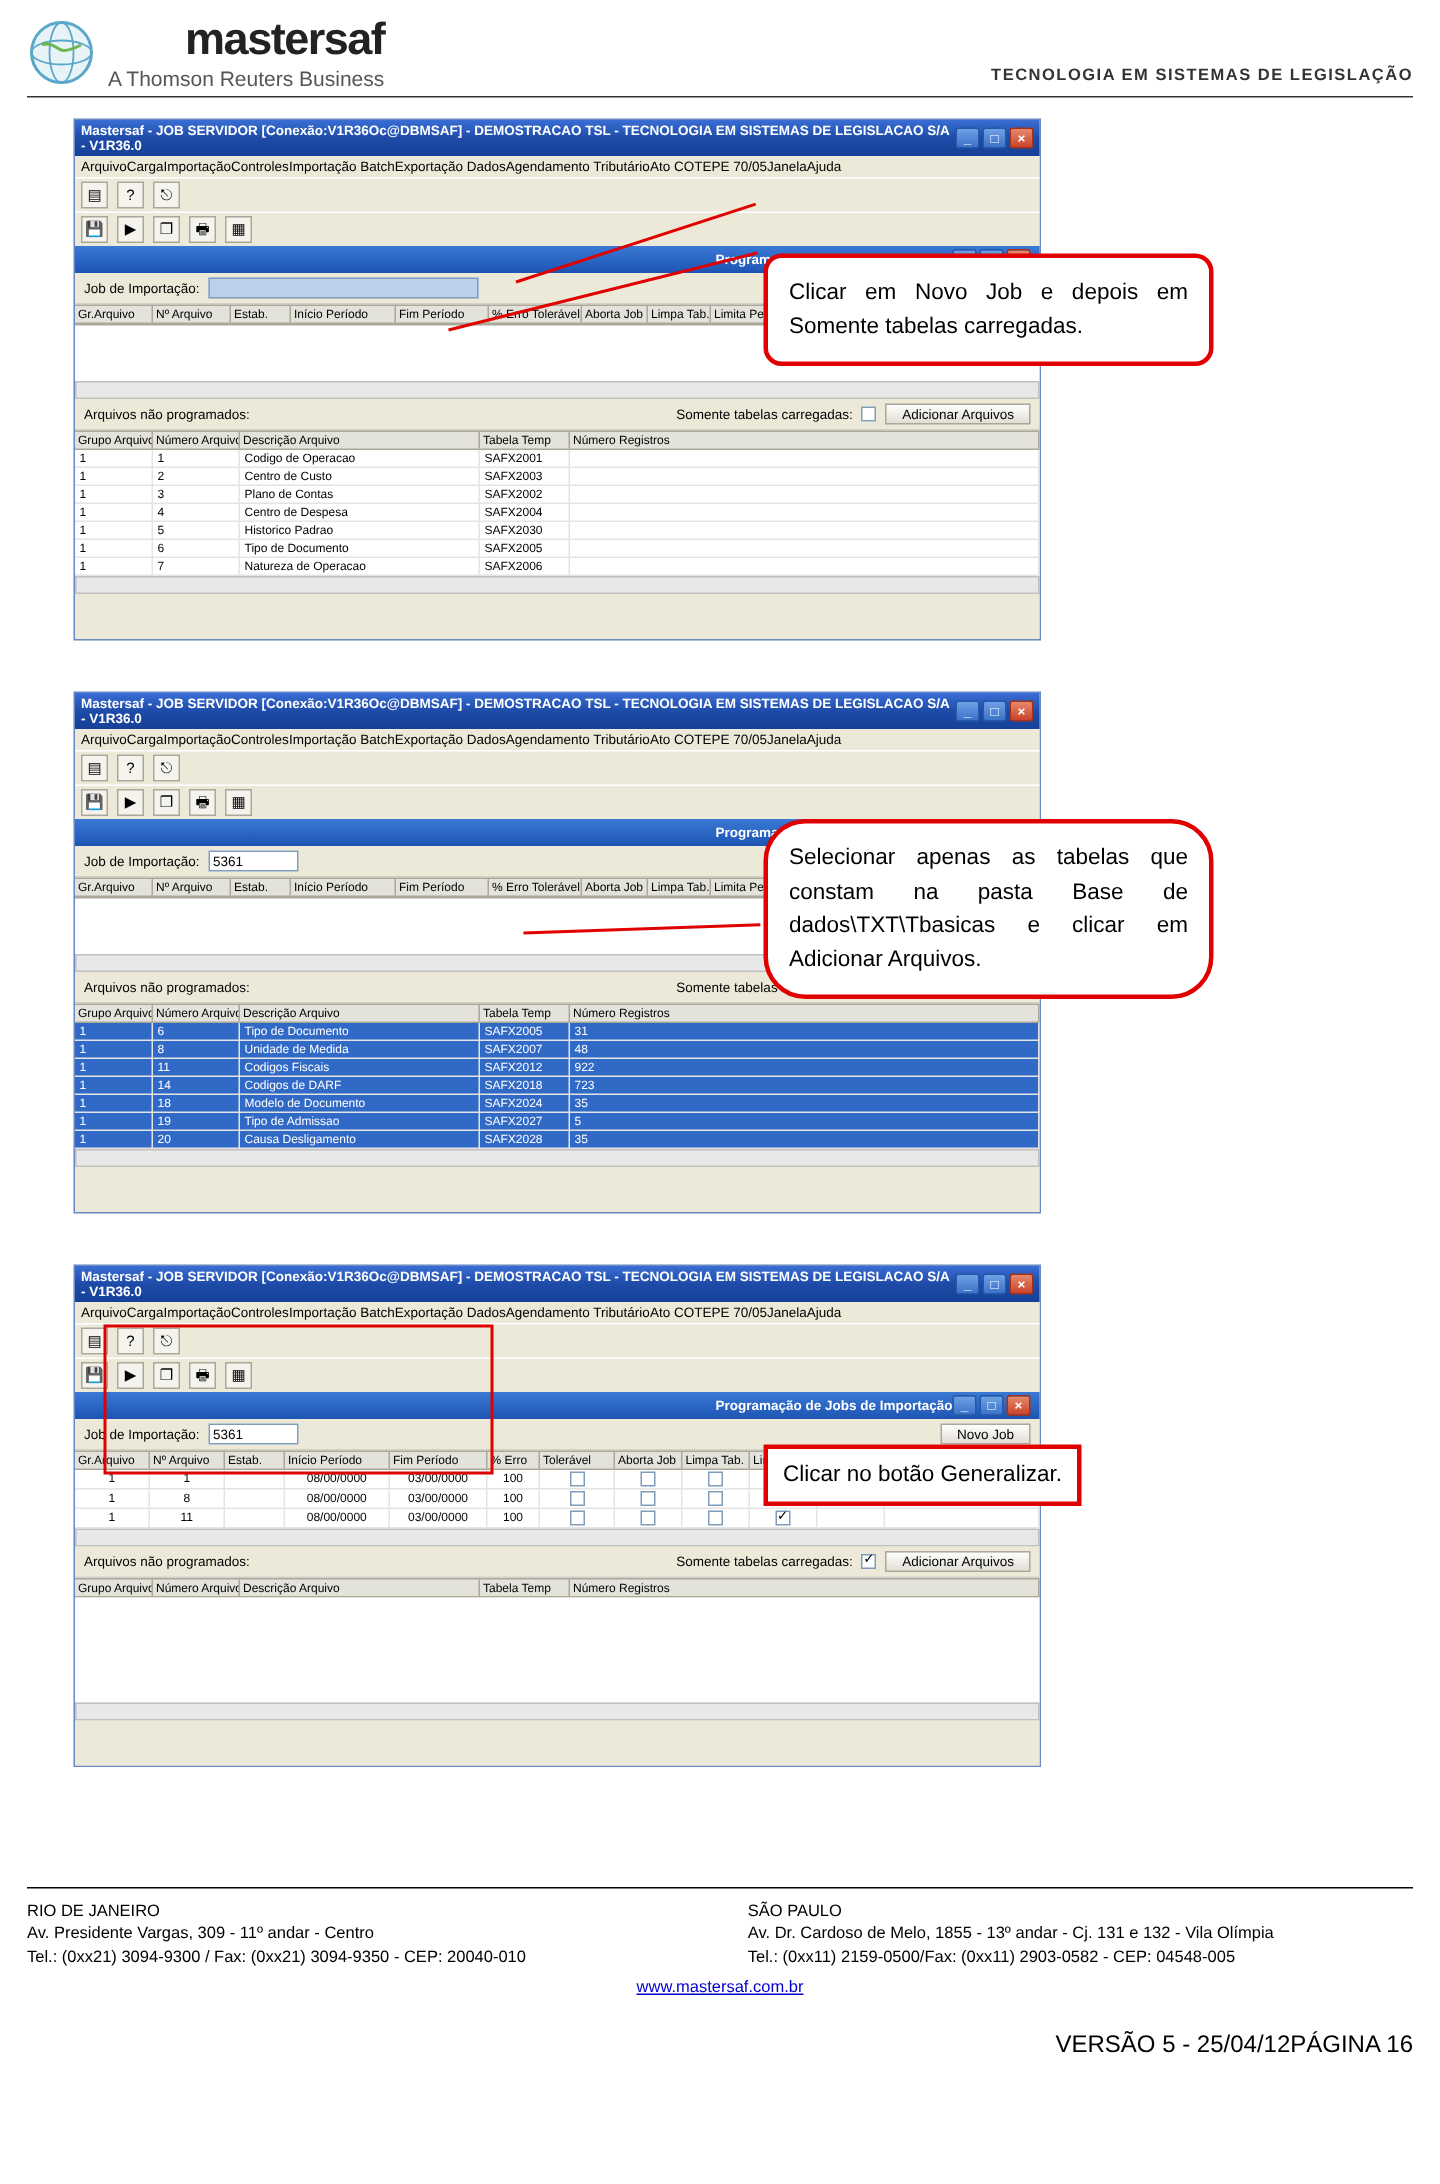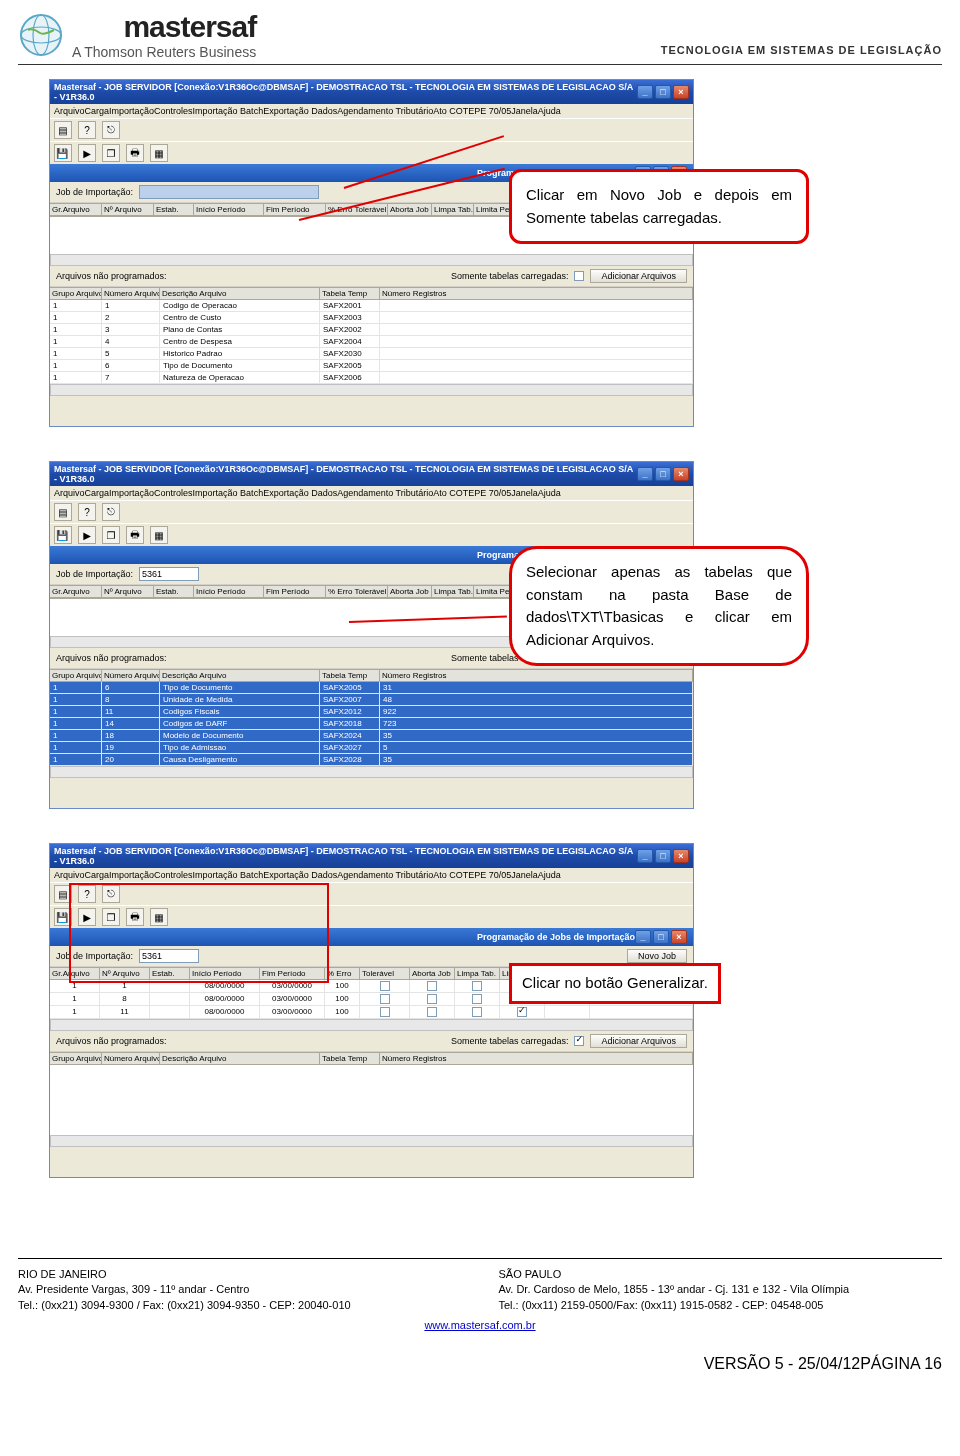--- a/index.html
+++ b/index.html
@@ -654,21 +654,21 @@
 
   <div class="footer">
     <div class="footer-col">
       <div>RIO DE JANEIRO</div>
       <div>Av. Presidente Vargas, 309 - 11º andar - Centro</div>
       <div>Tel.: (0xx21) 3094-9300 / Fax: (0xx21) 3094-9350 - CEP: 20040-010</div>
     </div>
     <div class="footer-col">
       <div>SÃO PAULO</div>
       <div>Av. Dr. Cardoso de Melo, 1855 - 13º andar - Cj. 131 e 132 - Vila Olímpia</div>
-      <div>Tel.: (0xx11) 2159-0500/Fax: (0xx11) 1915-0582 - CEP: 04548-005</div>
+      <div>Tel.: (0xx11) 2159-0500/Fax: (0xx11) 2903-0582 - CEP: 04548-005</div>
     </div>
   </div>
   <div class="footer-center"><a>www.mastersaf.com.br</a></div>
 
   <div class="version-row">
     <span>VERSÃO 5 - 25/04/12</span>
     <span>PÁGINA 16</span>
   </div>
 
 </div>

